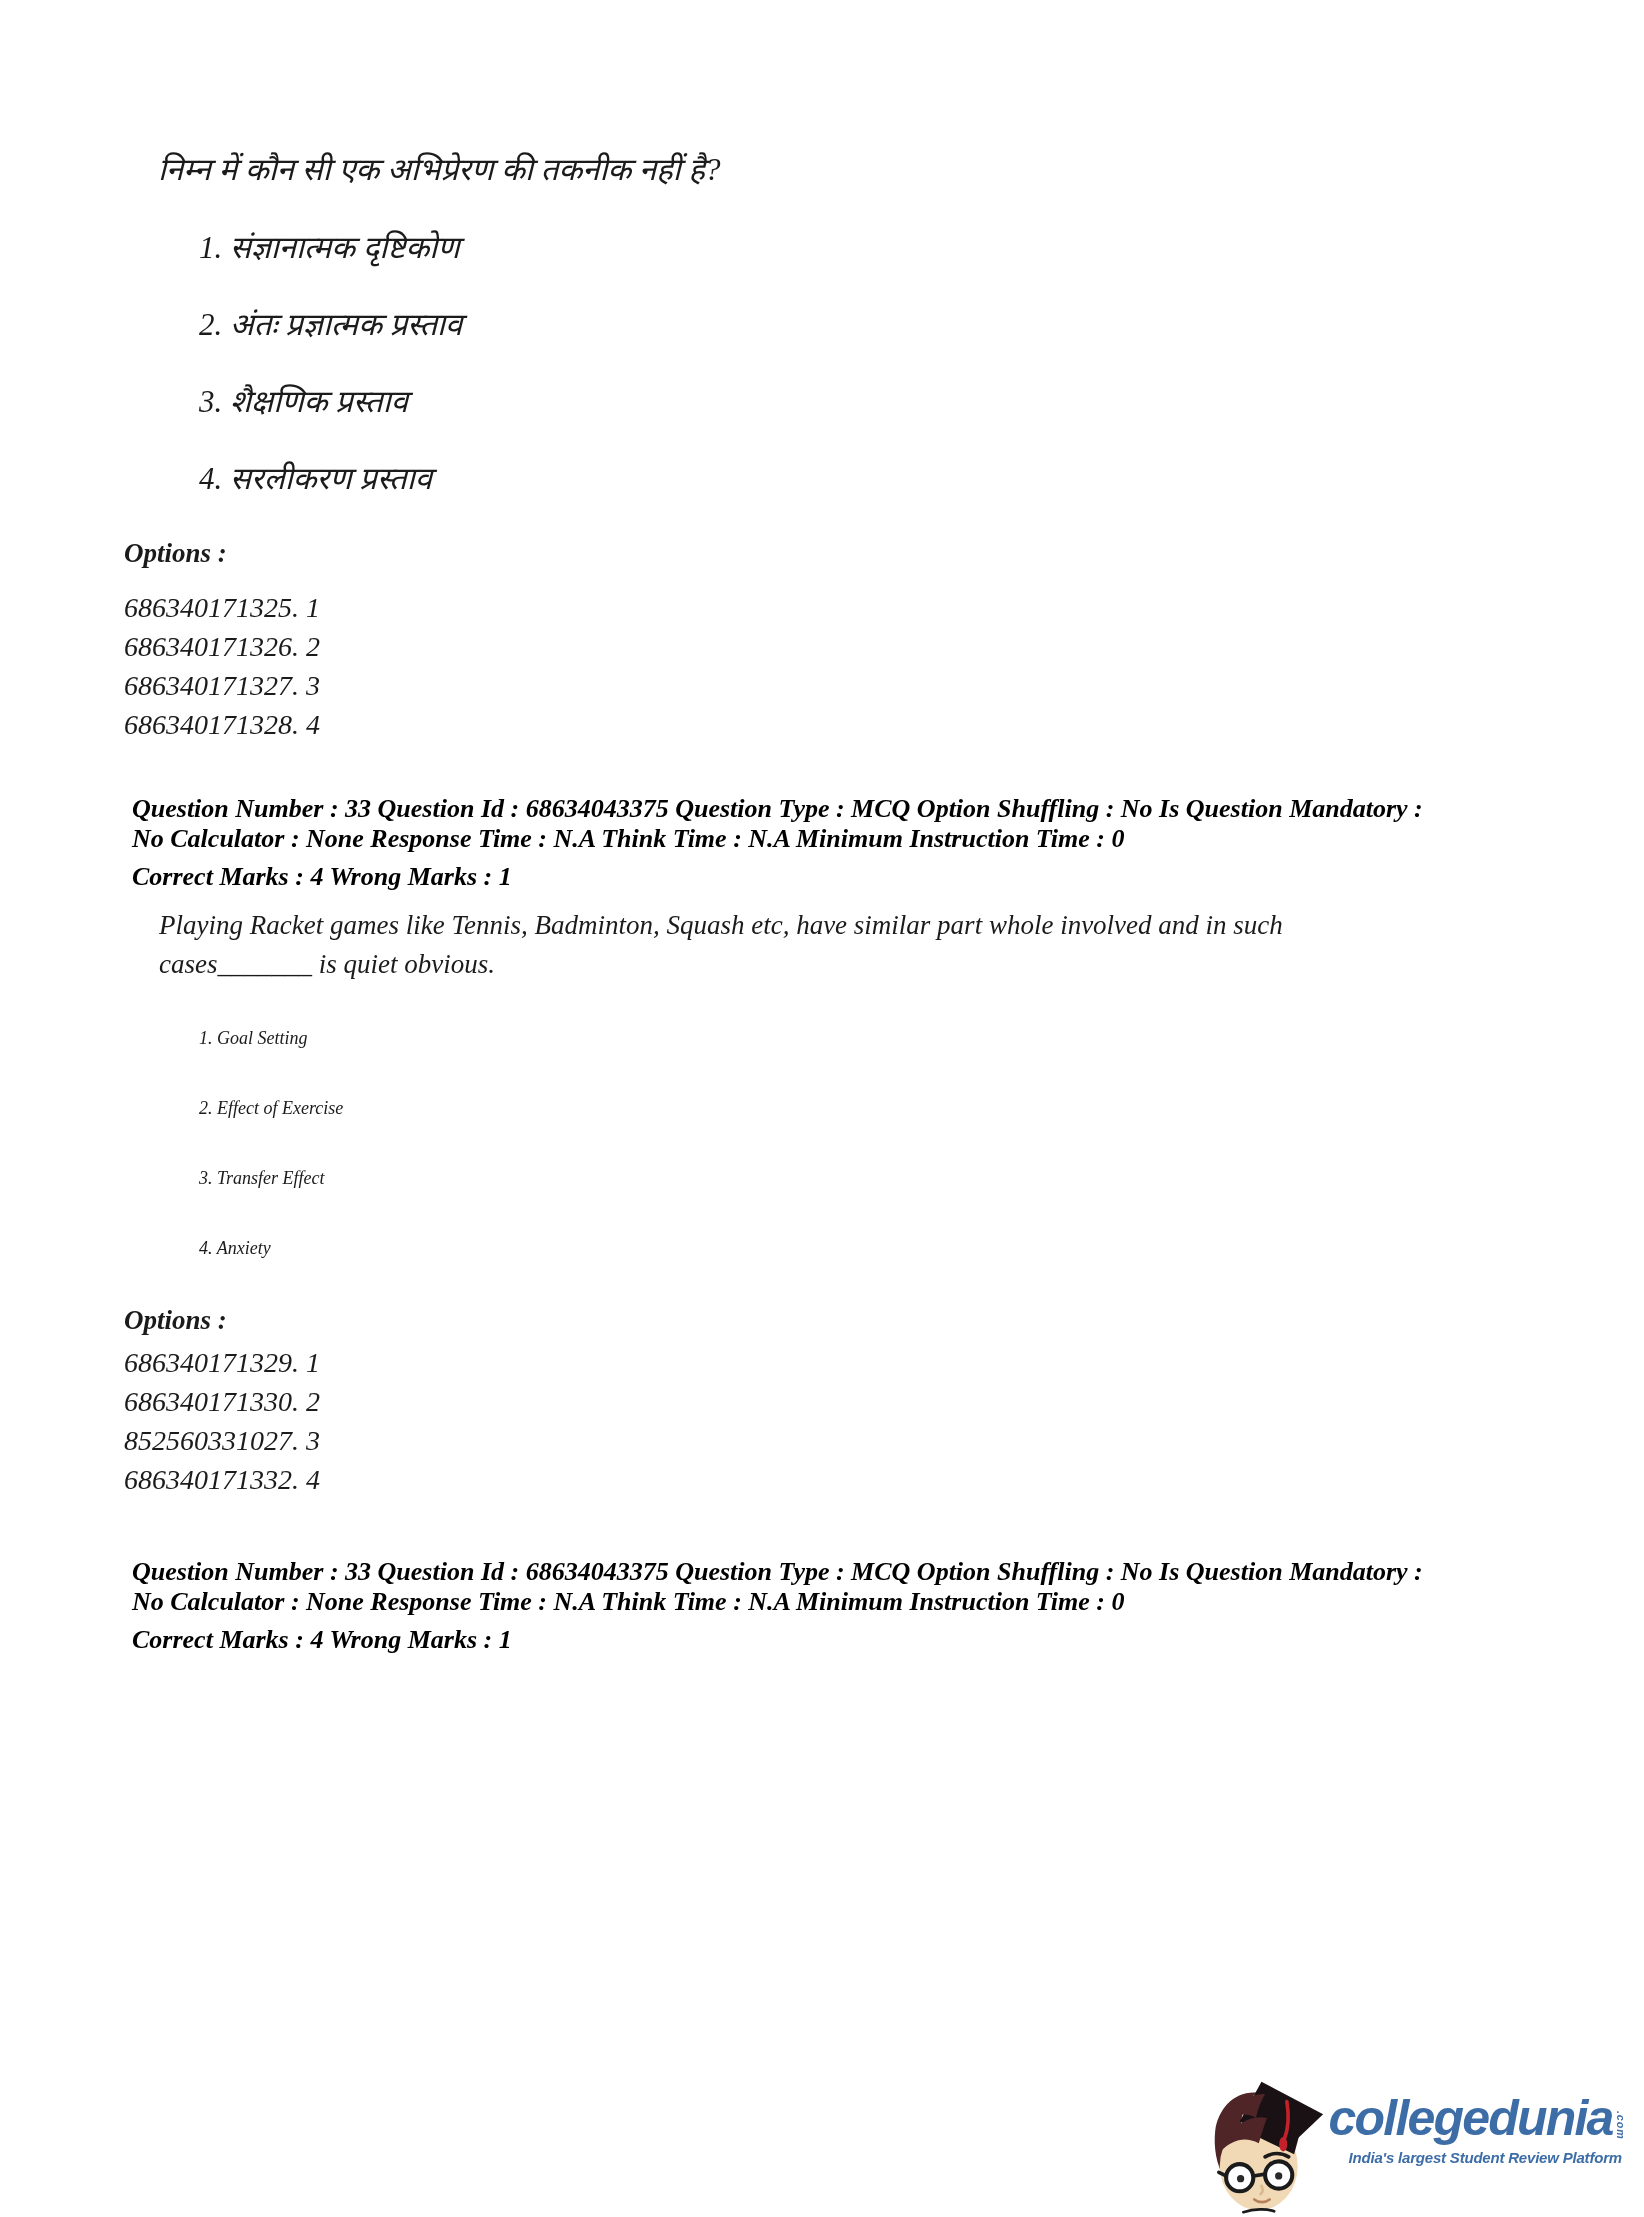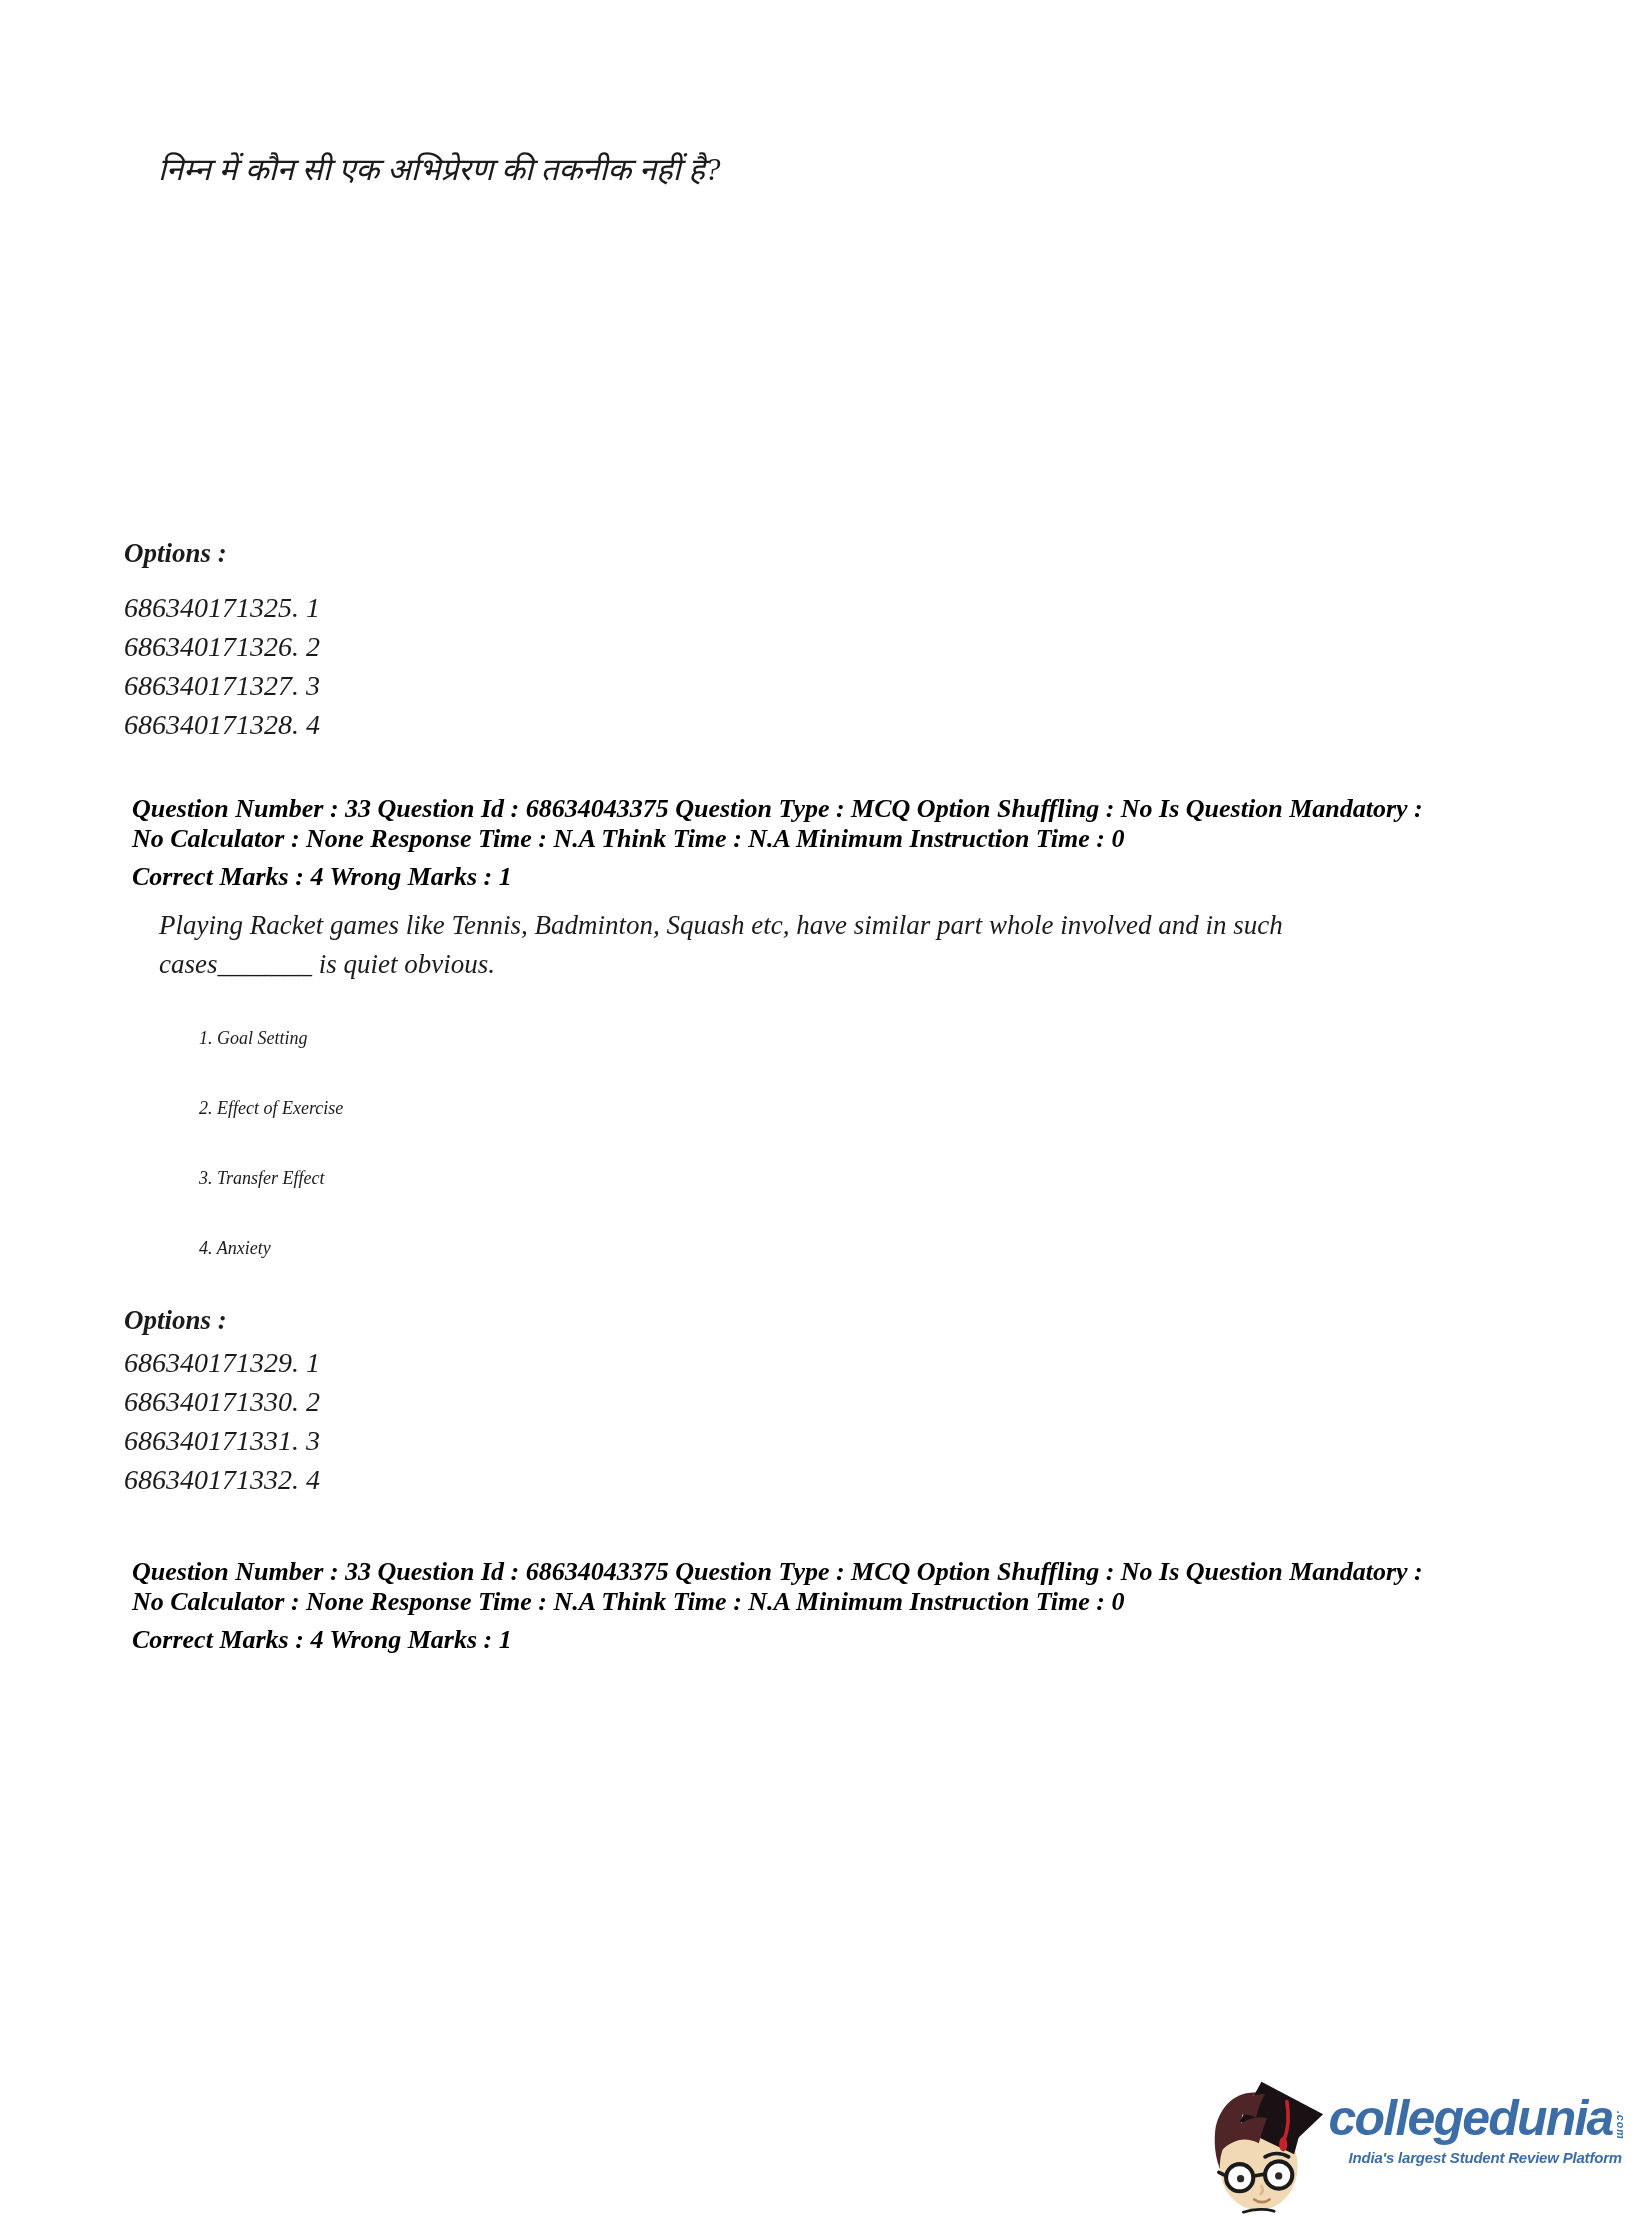--- a/index.html
+++ b/index.html
@@ -70,20 +70,26 @@
     padding-left:20px;
   }
 </style>
 </head>
 <body>
 
 <div class="page">
 
   <div class="q-hindi nowrap">निम्न में कौन सी एक अभिप्रेरण की तकनीक नहीं है?</div>
 
+  <div class="opts-hindi">
+    <div class="opt nowrap">1. संज्ञानात्मक दृष्टिकोण</div>
+    <div class="opt nowrap">2. अंतः प्रज्ञात्मक प्रस्ताव</div>
+    <div class="opt nowrap">3. शैक्षणिक प्रस्ताव</div>
+    <div class="opt nowrap">4. सरलीकरण प्रस्ताव</div>
+  </div>
 
   <div class="opts-label opts-label-1 nowrap">Options :</div>
   <div class="ids ids-1">
     <div class="nowrap">686340171325. 1</div>
     <div class="nowrap">686340171326. 2</div>
     <div class="nowrap">686340171327. 3</div>
     <div class="nowrap">686340171328. 4</div>
   </div>
 
   <div class="meta meta-1">
@@ -101,21 +107,21 @@
     <div class="opt nowrap">1. Goal Setting</div>
     <div class="opt nowrap">2. Effect of Exercise</div>
     <div class="opt nowrap">3. Transfer Effect</div>
     <div class="opt nowrap">4. Anxiety</div>
   </div>
 
   <div class="opts-label opts-label-2 nowrap">Options :</div>
   <div class="ids ids-2">
     <div class="nowrap">686340171329. 1</div>
     <div class="nowrap">686340171330. 2</div>
-    <div class="nowrap">686340171331. 3</div>
+    <div class="nowrap">852560331027. 3</div>
     <div class="nowrap">686340171332. 4</div>
   </div>
 
   <div class="meta meta-2">
     <div class="nowrap">Question Number : 33 Question Id : 68634043375 Question Type : MCQ Option Shuffling : No Is Question Mandatory :</div>
     <div class="nowrap">No Calculator : None Response Time : N.A Think Time : N.A Minimum Instruction Time : 0</div>
     <div class="nowrap line3">Correct Marks : 4 Wrong Marks : 1</div>
   </div>
 
   <div class="logo">

